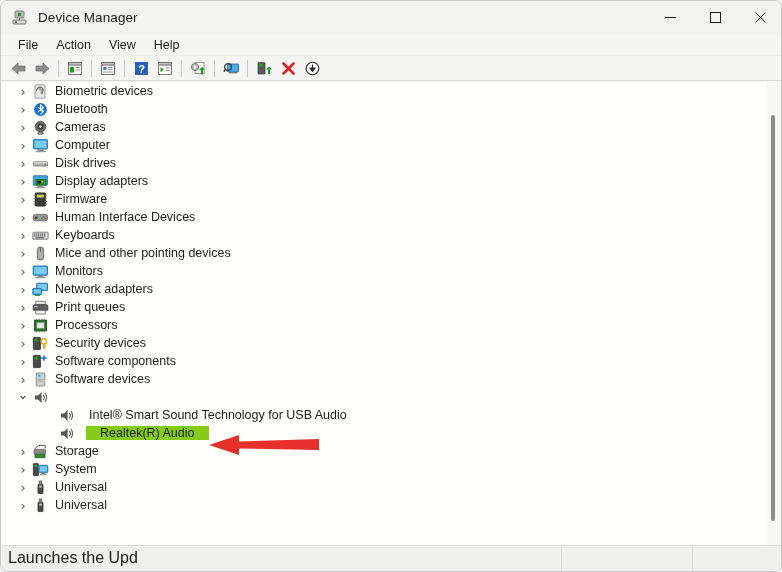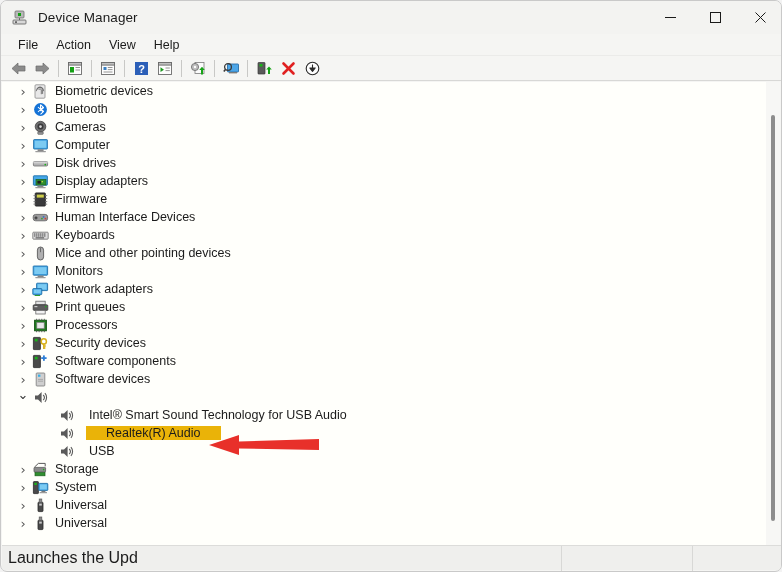--- a/index.html
+++ b/index.html
@@ -101,22 +101,22 @@
     font-family: "DejaVu Sans", sans-serif;
   }
   .chev.open { color: #333; }
   .chev.blank { color: transparent; }
   .ic {
     width: 17px; height: 15px; margin-right: 6px;
     position: relative; flex: none;
   }
   .row.child { padding-left: 18px; gap: 8px; }
   .row.selected .lbl {
-    background: #eab308;
-    padding: 1px 20px; margin: -1px -3px;
+    background: #84cc16;
+    padding: 1px 14px; margin: -1px -3px;
   }
   .lbl { line-height: 1; }
 
   
   .vscroll {
     position: absolute;
     top: 81px; right: 1px;
     width: 14px; height: 464px;
     background: #f7f7f5;
   }
@@ -538,29 +538,20 @@
         </div>
         <div class="row child selected">
           <div class="chev blank">&nbsp;</div>
           <span class="ic"><svg width="17" height="15" viewBox="0 0 17 15">
               <path d="M3 5.4 L6 5.4 L9.6 2 L9.6 13 L6 9.6 L3 9.6 Z" fill="#5a5a5a"></path>
         <path d="M11.2 4.8a4 4 0 0 1 0 5.4" fill="none" stroke="#5a5a5a" stroke-width="1.1"></path>
         <path d="M12.9 3.2a6.4 6.4 0 0 1 0 8.6" fill="none" stroke="#5a5a5a" stroke-width="1.1"></path>
             </svg></span>
           <span class="lbl">Realtek(R) Audio</span>
         </div>
-        <div class="row child">
-          <div class="chev blank">&nbsp;</div>
-          <span class="ic"><svg width="17" height="15" viewBox="0 0 17 15">
-              <path d="M3 5.4 L6 5.4 L9.6 2 L9.6 13 L6 9.6 L3 9.6 Z" fill="#5a5a5a"></path>
-        <path d="M11.2 4.8a4 4 0 0 1 0 5.4" fill="none" stroke="#5a5a5a" stroke-width="1.1"></path>
-        <path d="M12.9 3.2a6.4 6.4 0 0 1 0 8.6" fill="none" stroke="#5a5a5a" stroke-width="1.1"></path>
-            </svg></span>
-          <span class="lbl">USB</span>
-        </div>
         <div class="row">
           <div class="chev" style="font-size: 13px;">›</div>
           <span class="ic"><svg width="17" height="15" viewBox="0 0 17 15">
               <rect x="2" y="5.4" width="11.6" height="4.6" rx="0.8" fill="#8a8a8a" stroke="#5a5a5a" stroke-width="0.8"></rect>
         <rect x="3" y="10.6" width="10" height="3.2" fill="#2f8f2f" stroke="#1c5f1c" stroke-width="0.7"></rect>
         <path d="M2.4 5.2 L6.4 1.4 L13.2 1.4 L13.2 4.4" fill="none" stroke="#5a5a5a" stroke-width="1"></path>
         <circle cx="11.6" cy="7.6" r="0.8" fill="#19b219"></circle>
             </svg></span>
           <span class="lbl">Storage</span>
         </div>

